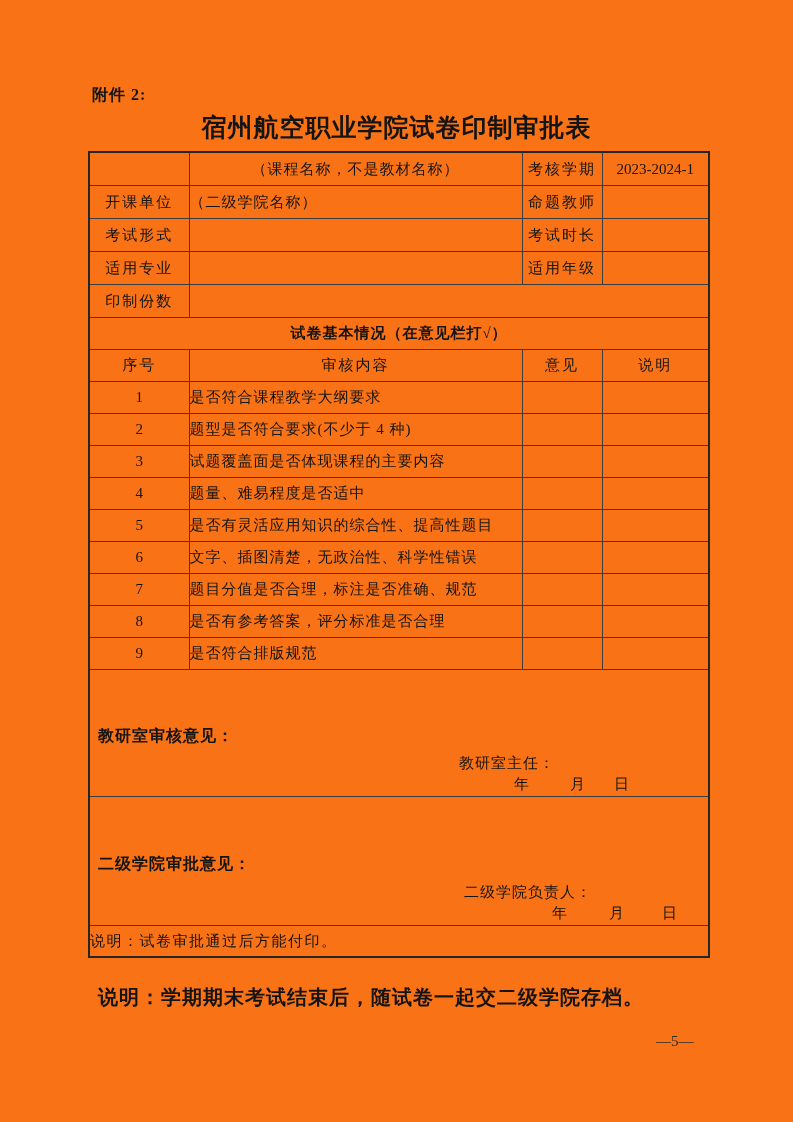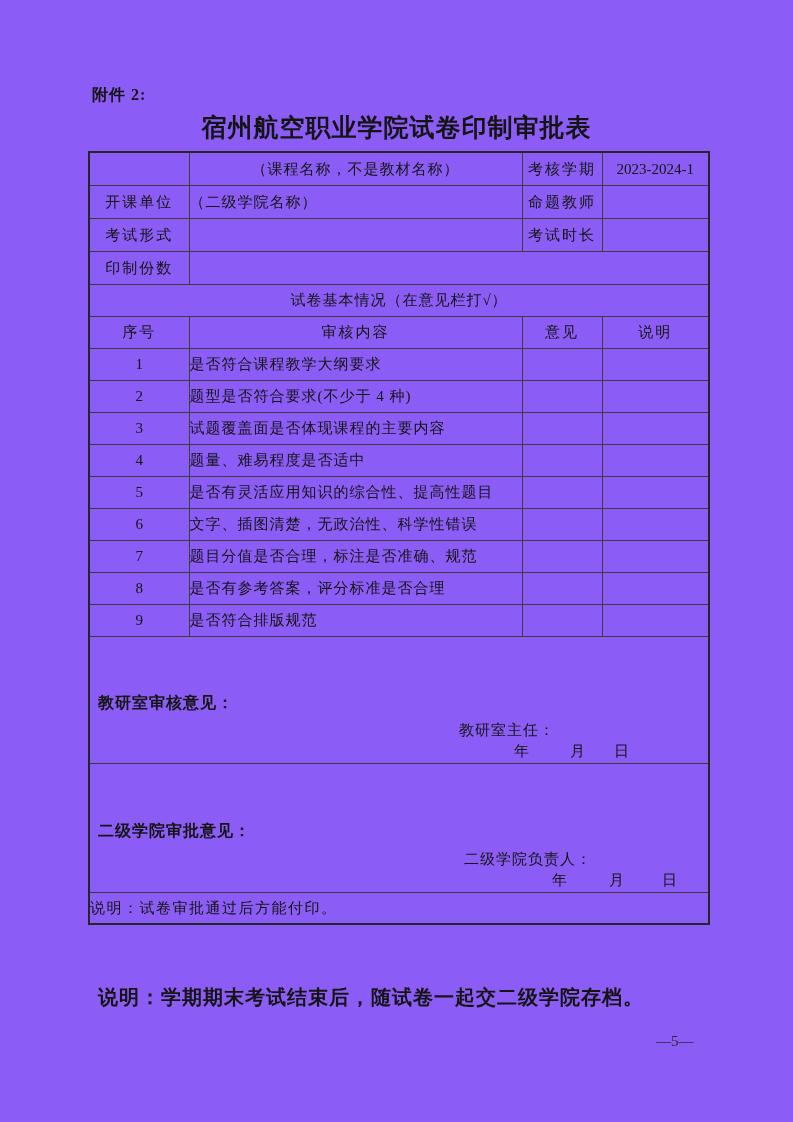--- a/index.html
+++ b/index.html
@@ -1,17 +1,17 @@
 <!DOCTYPE html>
 <html><head>
 <meta charset="utf-8">
 <style>
   html,body { margin:0; padding:0; background:#888; }
   .page {
-    width:793px; height:1122px; background:#8b5cf6; position:relative;
+    width:793px; height:1122px; background:#f97316; position:relative;
     margin:0 auto; overflow:hidden;
     font-family:"Liberation Serif","DejaVu Serif",serif; color:#141414;
   }
   .attachment {
     position:absolute; left:92px; top:85px;
     font-size:16px; font-weight:bold; letter-spacing:1px;
   }
   .title {
     position:absolute; left:0; right:0; top:111px; margin:0;
     text-align:center; font-size:25px; font-weight:bold; letter-spacing:1px;
@@ -27,21 +27,21 @@
   }
   tr.h32 > td { height:32px; }
   tr.h31 > td { height:31px; }
   tr.h30 > td { height:30px; }
   tr.hbig1 > td { height:126px; }
   tr.hbig2 > td { height:128px; }
   .c  { text-align:center; }
   .lab { text-align:center; letter-spacing:2px; }
   .val-left { text-align:left; padding-left:12px; letter-spacing:1px; }
   .hint { text-align:center; letter-spacing:1px; }
-  .section-title { text-align:center; font-weight:normal; font-size:16px; letter-spacing:1px; }
+  .section-title { text-align:center; font-weight:bold; font-size:16px; letter-spacing:1px; }
   .colhead { text-align:center; letter-spacing:2px; }
   .content { text-align:left; padding-left:13px; letter-spacing:1px; }
   .num { text-align:center; letter-spacing:0; }
   td.approval { position:relative; vertical-align:top; }
   .approval-title {
     font-weight:bold; font-size:16px; letter-spacing:1px;
     padding:6px 8px 0 8px;
   }
   .sig { position:absolute; font-size:15px; letter-spacing:1px; line-height:18px;margin-top:15px; }
   .date-line { position:absolute; display:flex; font-size:15px; line-height:18px; }
@@ -89,20 +89,26 @@
         <td class="lab">命题教师</td>
         <td class="c"></td>
       </tr>
       <tr class="h32">
         <td class="lab">考试形式</td>
         <td class="val-left"></td>
         <td class="lab">考试时长</td>
         <td class="c"></td>
       </tr>
       <tr class="h32">
+        <td class="lab">适用专业</td>
+        <td class="val-left"></td>
+        <td class="lab">适用年级</td>
+        <td class="c"></td>
+      </tr>
+      <tr class="h32">
         <td class="lab">印制份数</td>
         <td class="val-left" colspan="3"></td>
       </tr>
 
       <tr class="h31">
         <td class="section-title" colspan="4">试卷基本情况（在意见栏打√）</td>
       </tr>
       <tr class="h31">
         <td class="colhead">序号</td>
         <td class="colhead">审核内容</td>

